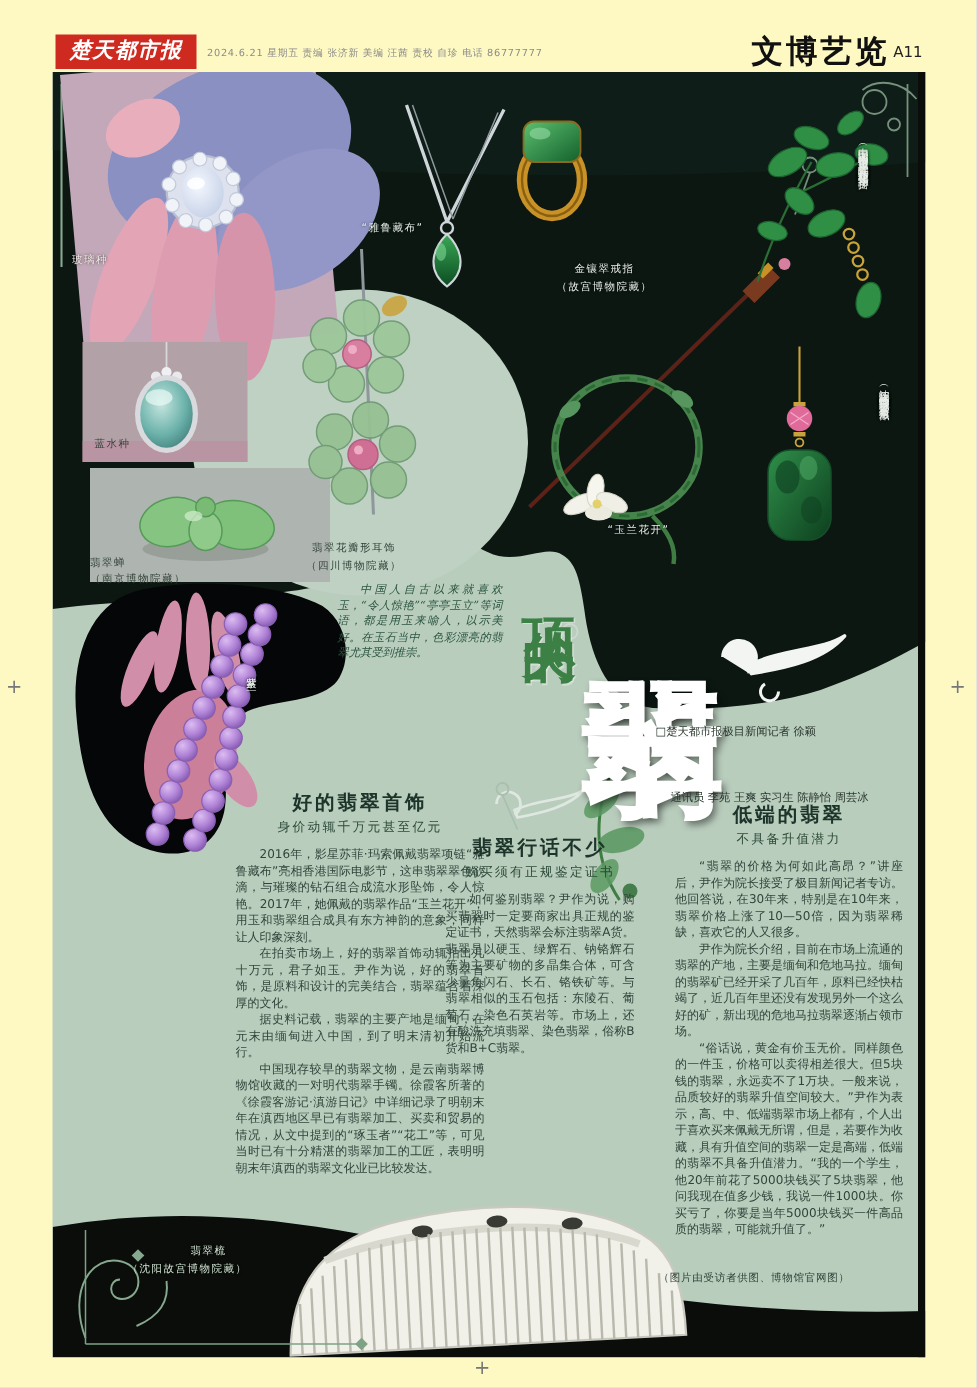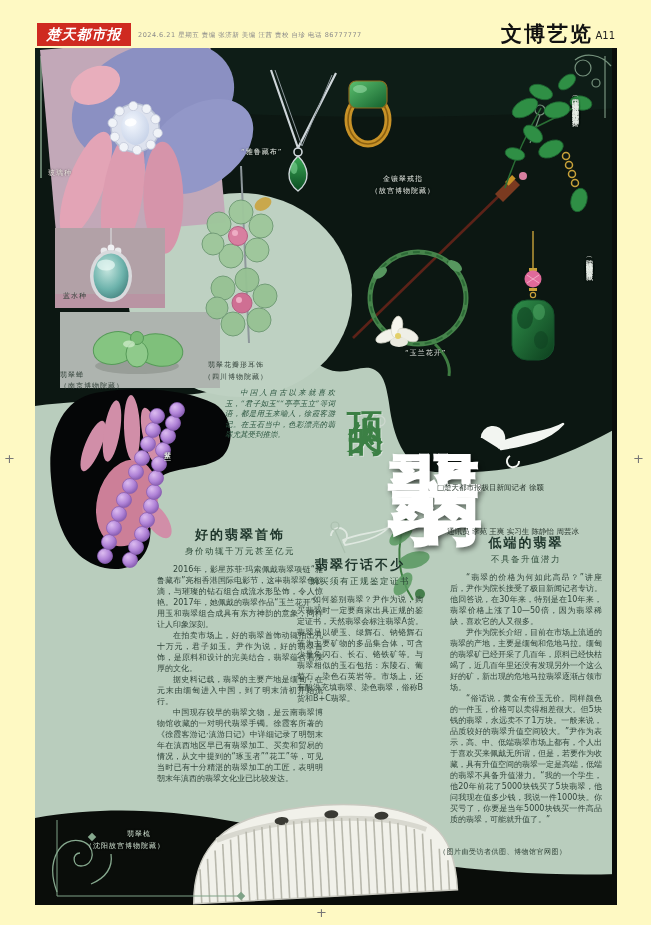--- a/index.html
+++ b/index.html
@@ -391,21 +391,21 @@
     <div class="cap" style="left:370px;top:300px;">“玉兰花开”</div>
     <div class="cap vtext" style="left:548px;top:205px;height:150px;">（沈阳故宫博物院藏）翡翠豆角形佩</div>
     <div class="cap vtext" style="left:126px;top:398px;height:50px;">紫罗兰</div>
     <div class="cap ctr" style="left:49px;top:781px;width:110px;color:#cfe0d0;">翡翠梳</div>
     <div class="cap ctr" style="left:35px;top:793px;width:110px;color:#cfe0d0;">（沈阳故宫博物院藏）</div>
 
     <div id="title-prefix">顶尖的</div>
     <div id="title-main">翡翠</div>
 
     <div id="intro">
-      <p>中国人自古以来就喜欢玉，“君子如玉”“亭亭玉立”等词语，都是用玉来喻人，徐霞客游记。在玉石当中，色彩漂亮的翡翠尤其受到推崇。</p>
+      <p>中国人自古以来就喜欢玉，“令人惊艳”“亭亭玉立”等词语，都是用玉来喻人，以示美好。在玉石当中，色彩漂亮的翡翠尤其受到推崇。</p>
     </div>
     <div id="byline">
       <div>□楚天都市报极目新闻记者 徐颖</div>
       <div>通讯员 李苑 王爽 实习生 陈静怡 周芸冰</div>
     </div>
 
     <div id="col1" class="col">
       <h3>好的翡翠首饰</h3>
       <h4>身价动辄千万元甚至亿元</h4>
       <div class="body">

